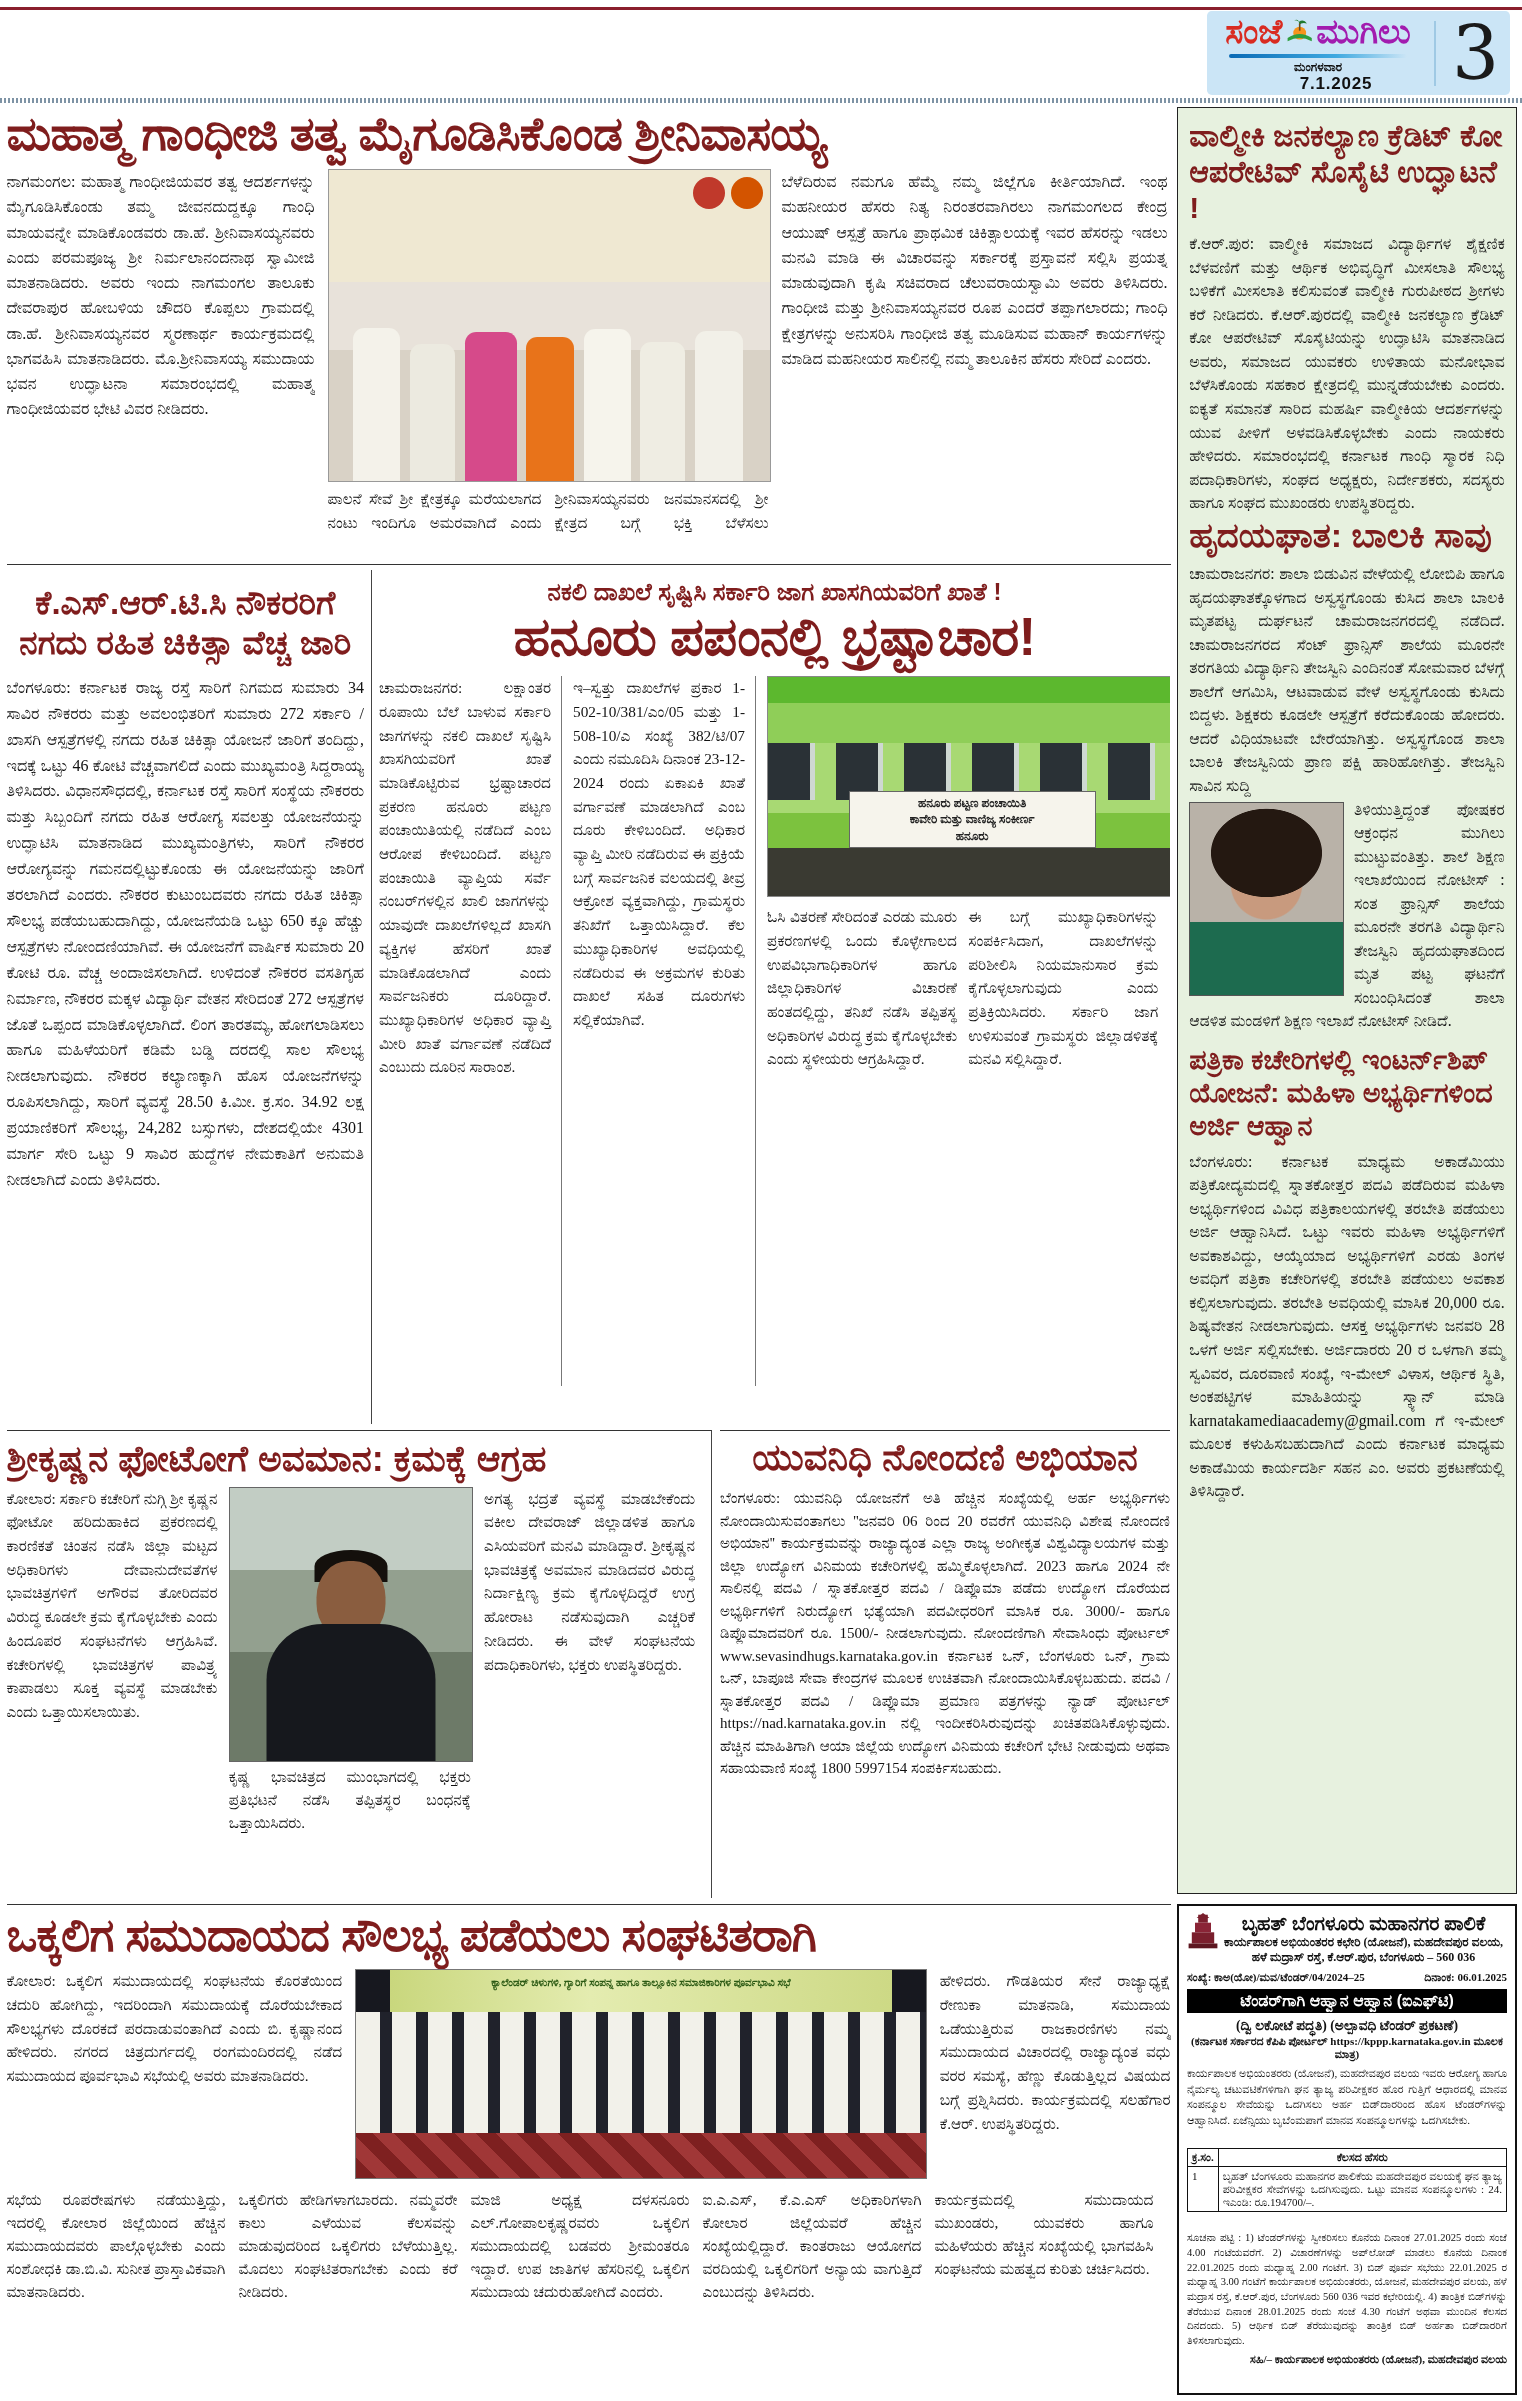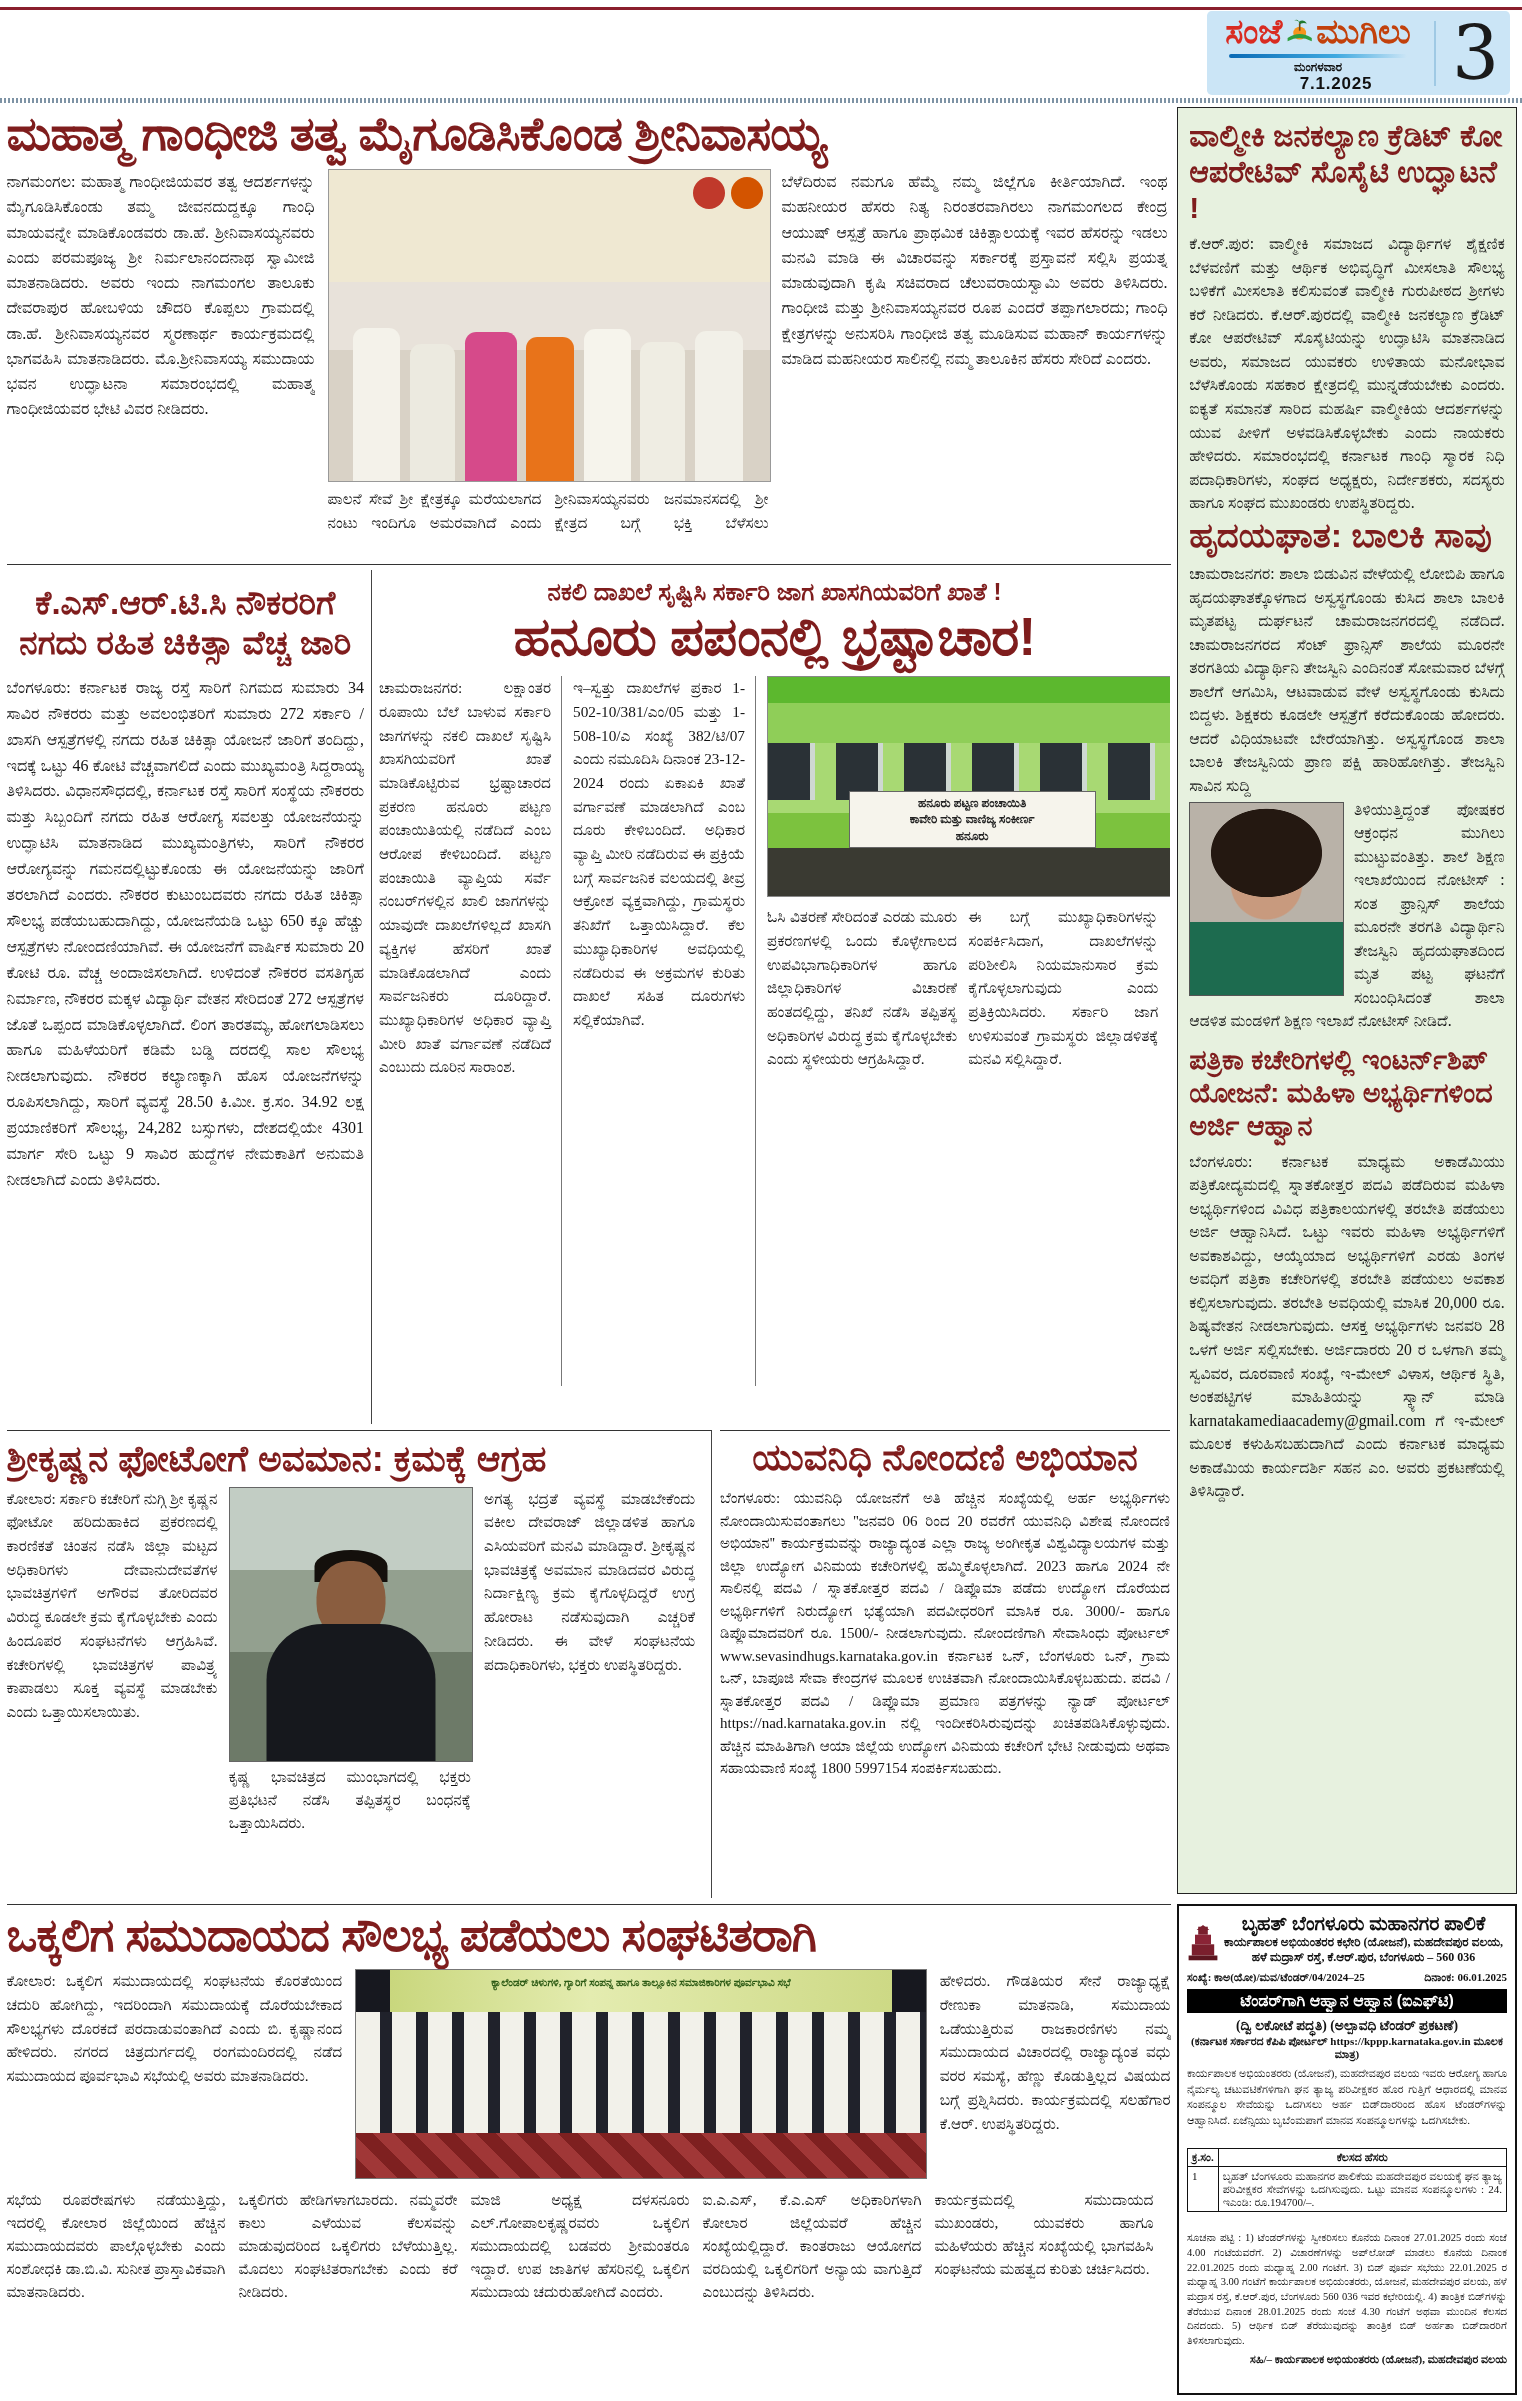--- a/index.html
+++ b/index.html
@@ -9,21 +9,21 @@
   .justify{text-align:justify;}
   .hidden-overflow{overflow:hidden;}
 
   
   #top-rule{left:0;top:6.5px;width:1523px;height:3.2px;background:#8a1f2d;}
   #masthead{left:1207px;top:11.3px;width:303px;height:84px;background:#cbe5f6;border-radius:4.8px;
             display:flex;align-items:center;}
   #mast-left{flex:1;text-align:center;}
   #logo-row{display:flex;align-items:center;justify-content:center;gap:3.2px;}
   .logo-red{color:#d92b21;font-weight:800;font-size:34px;font-family:"Liberation Sans",sans-serif;}
-  .logo-black{color:#c2410c;font-weight:800;font-size:34px;font-family:"Liberation Sans",sans-serif;}
+  .logo-black{color:#a21caf;font-weight:800;font-size:34px;font-family:"Liberation Sans",sans-serif;}
   #logo-swoosh{height:4px;width:178px;margin:1.6px auto 2.4px auto;border-radius:2.4px;
                background:linear-gradient(90deg,#0a6ab5,#3fa9e0 60%,#cbe5f6);}
   #mast-day{font-size:12px;font-weight:700;font-family:"Liberation Sans",sans-serif;}
   #mast-date{font-size:17px;font-weight:700;font-family:"Liberation Sans",sans-serif;letter-spacing:0.8px;padding-left:36px;}
   #mast-divider{width:2.4px;height:65px;background:#9fc9e4;margin:0 4.8px;}
   #mast-page{width:69px;font-size:74px;line-height:74px;font-family:"DejaVu Serif",serif;color:#1a1a1a;text-align:center;}
   #dotted-rule{left:0;top:98px;width:1523px;height:4.8px;
       background-image:repeating-linear-gradient(90deg,#7e93a5 0 1.6px,transparent 1.6px 4px);}
 
   
@@ -111,21 +111,21 @@
   #group-people{position:absolute;left:0;top:42px;width:100%;height:121px;
       background:repeating-linear-gradient(90deg,#f2f1ea 0 24px,#20222b 24px 36px);}
   #group-carpet{position:absolute;left:0;bottom:0;width:100%;height:45px;
       background:repeating-linear-gradient(45deg,#7e2020 0 14.5px,#a03737 14.5px 29px);}
   #okka-sub{display:flex;gap:13px;margin-top:9.7px;}
   .okka-subcol{width:219px;height:202px;font-size:15.3px;line-height:1.5;overflow:hidden;}
 
   
   #tender{left:1177px;top:1904px;width:340px;height:491px;border:2.4px solid #111;background:#fff;
           padding:6.5px 8px;box-sizing:border-box;font-family:"Liberation Serif",serif;}
-  #tender-head{display:flex;align-items:flex-end;gap:5px;}
+  #tender-head{display:flex;align-items:flex-start;gap:5px;}
   #tender-title{font-size:19.4px;font-weight:800;text-align:center;flex:1;line-height:1.15;}
   .tender-addr{font-size:12px;font-weight:700;text-align:center;line-height:1.3;}
   #tender-ref{display:flex;justify-content:space-between;font-size:11px;font-weight:700;margin:4.8px 0;}
   #tender-bar{background:#000;color:#fff;text-align:center;font-size:16px;font-weight:800;
               padding:3.2px 0;font-family:"Liberation Sans",sans-serif;}
   #tender-sub1{font-size:13.7px;font-weight:800;text-align:center;margin:4.8px 0 1.6px 0;}
   #tender-sub2{font-size:11px;font-weight:700;text-align:center;margin-bottom:4.8px;}
   #tender-para{font-size:11px;line-height:1.42;}
   #tender-table{width:100%;border-collapse:collapse;margin:19px 0;}
   #tender-table th,#tender-table td{border:1.6px solid #111;font-size:11px;padding:2.4px 4px;vertical-align:top;}

